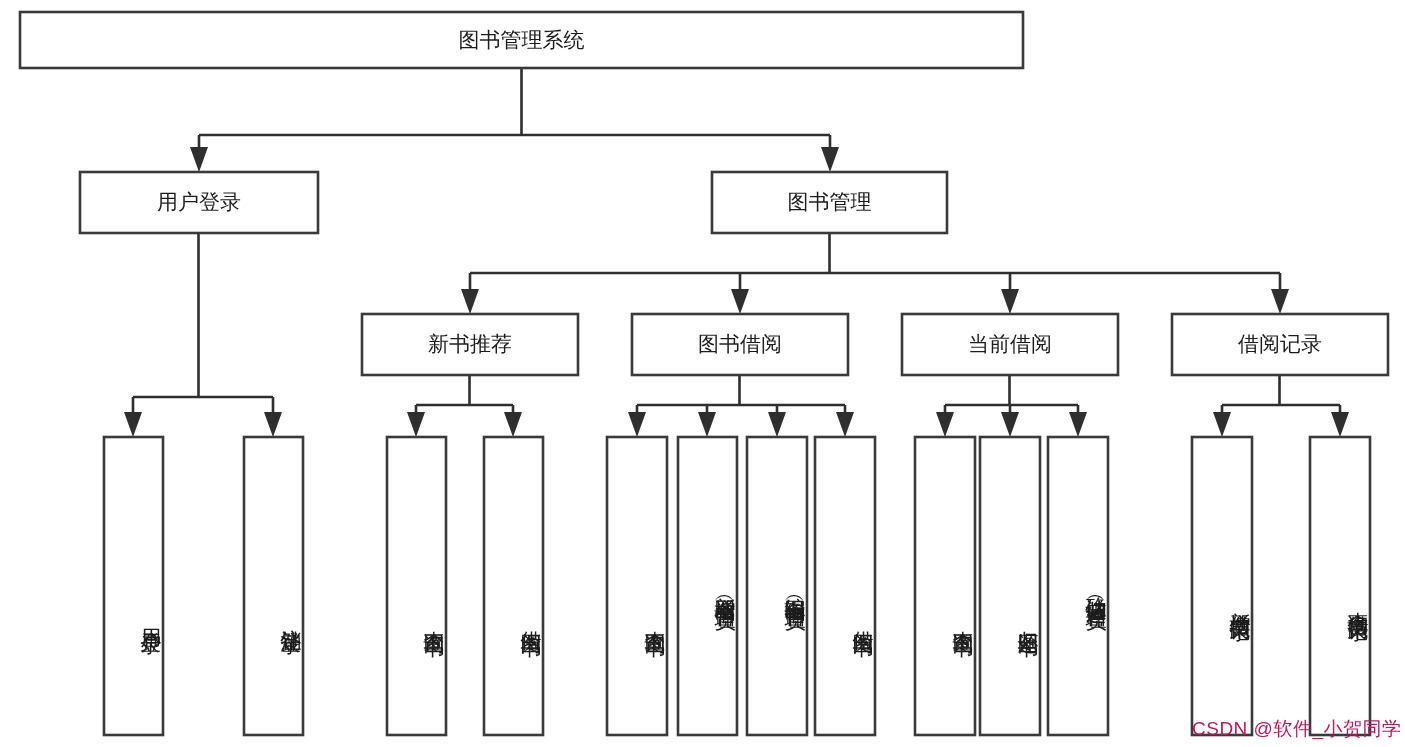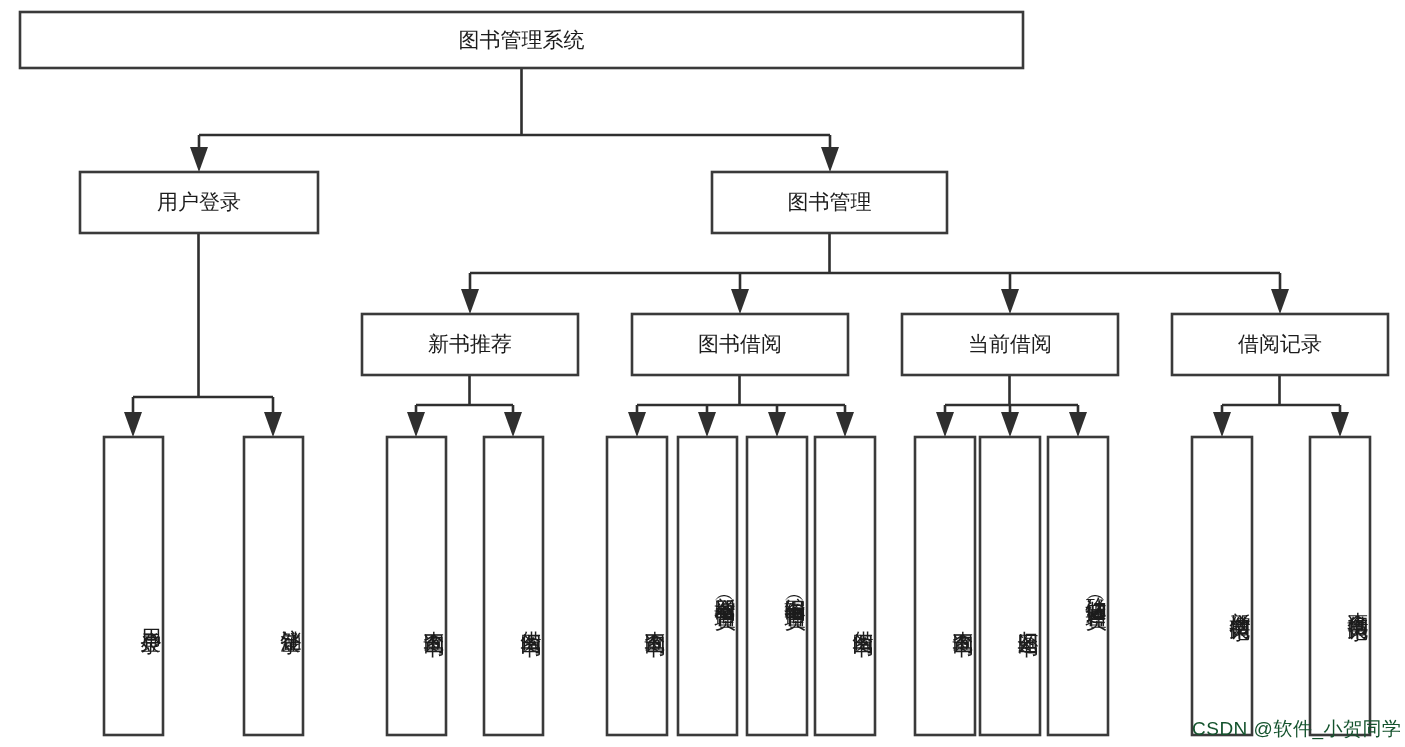--- a/index.html
+++ b/index.html
@@ -59,21 +59,21 @@
     display: flex;
     align-items: flex-start;
     justify-content: center;
     white-space: nowrap;
     pointer-events: none;
   }
   .watermark {
     position: absolute;
     font-family: "Liberation Sans", "DejaVu Sans", sans-serif;
     font-size: 19px;
-    color: #14532d;
+    color: #be185d;
     white-space: nowrap;
     letter-spacing: 0.5px;
   }
 </style>
 </head>
 <body>
 
 <div id="diagram-root">
 
   <svg class="diagram-canvas" viewBox="0 0 1405 747">

